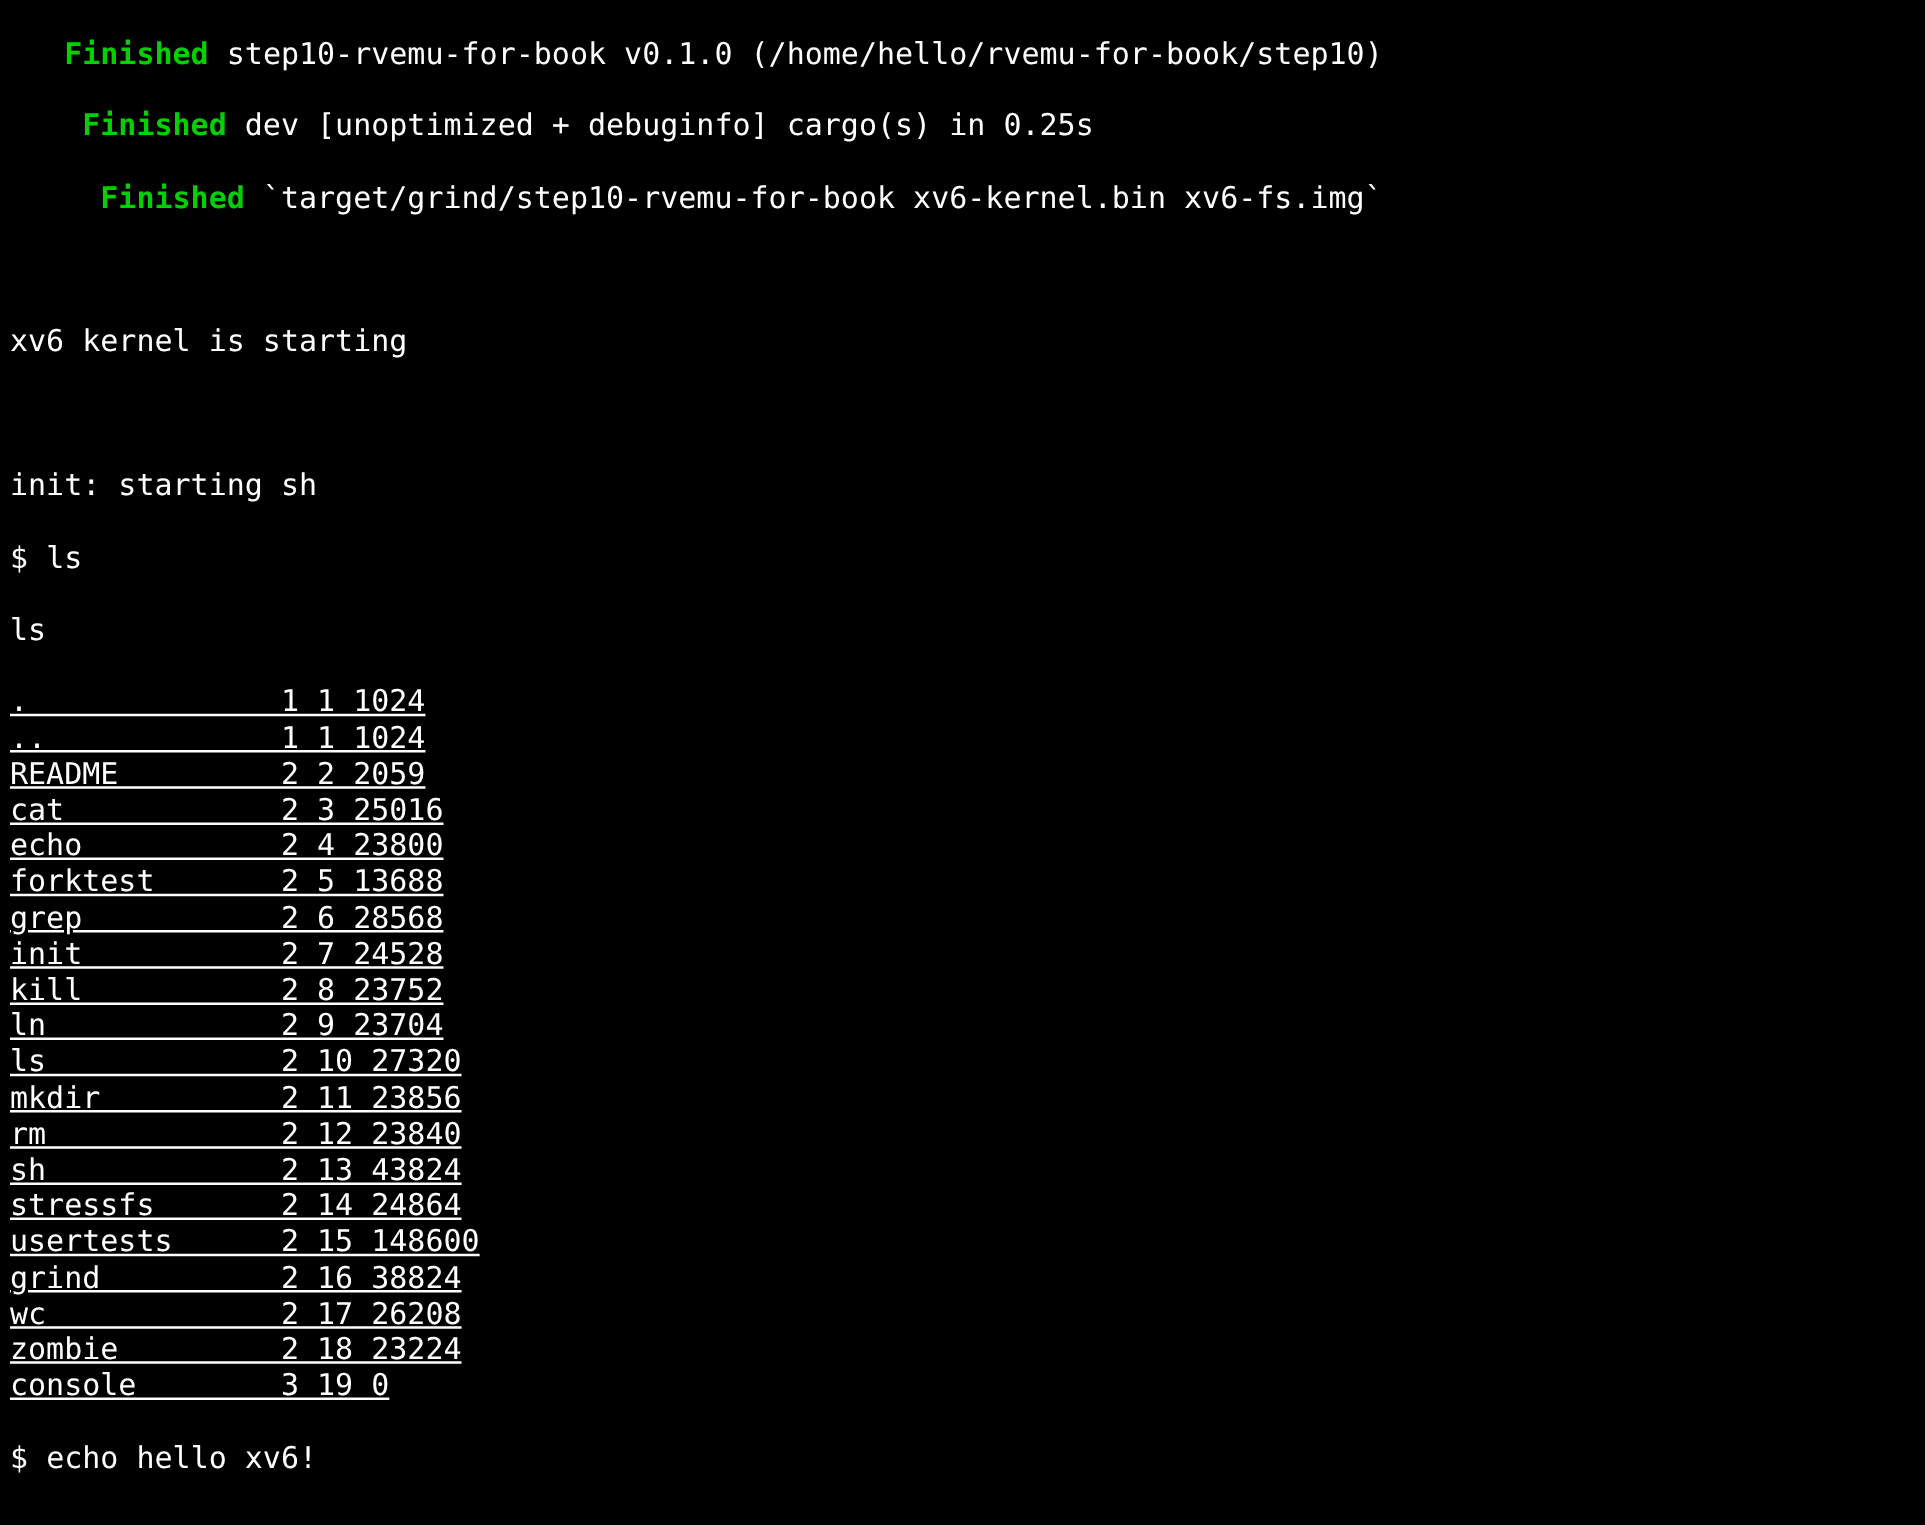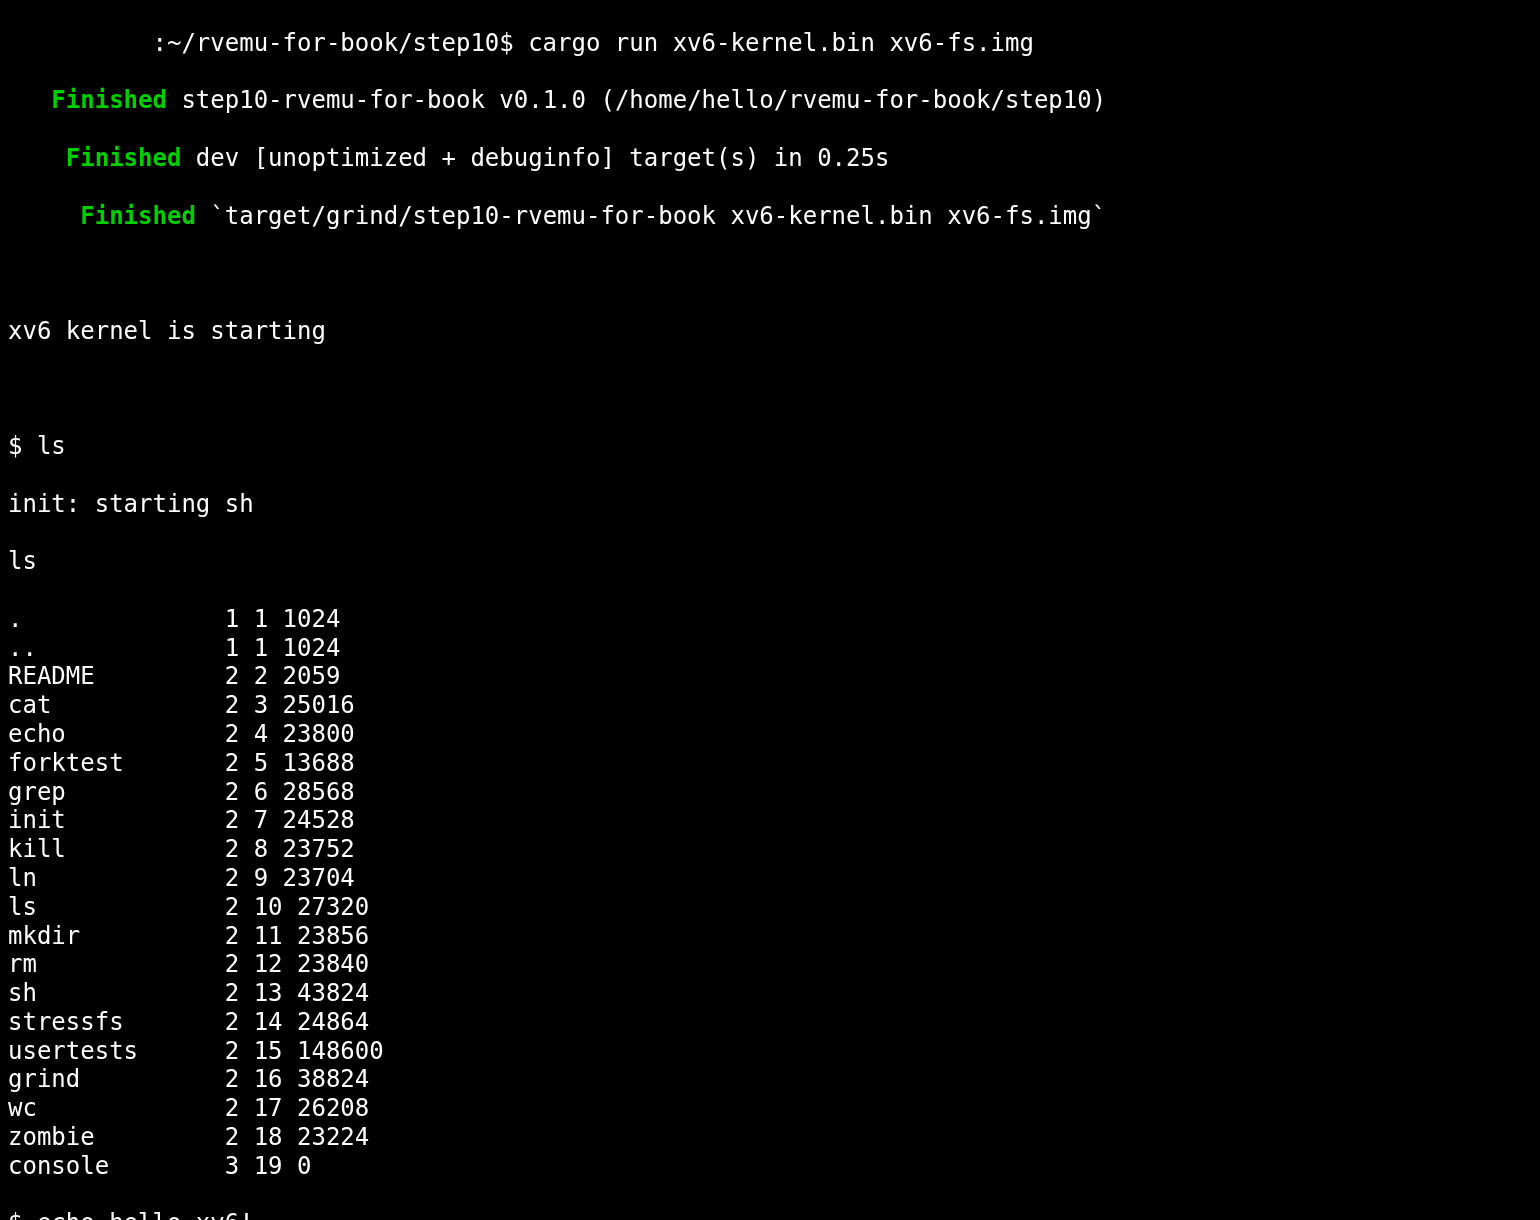--- a/index.html
+++ b/index.html
@@ -24,34 +24,34 @@
     }
     .green {
       color: #00d000;
       font-weight: bold;
     }
     .line {
       white-space: pre;
     }
     .file-row {
       white-space: pre;
+      text-decoration: underline;
     }
   </style>
 </head>
 <body>
 
 <div class="terminal">
-<div class="line"><span>          :~/rvemu-for-book/step10$ </span><span>cargo run xv6-kernel.bin xv6-fs.img</span></div>
 <div class="line"><span class="green">   Finished</span><span> step10-rvemu-for-book v0.1.0 (/home/hello/rvemu-for-book/step10)</span></div>
-<div class="line"><span class="green">    Finished</span><span> dev [unoptimized + debuginfo] target(s) in 0.25s</span></div>
+<div class="line"><span class="green">    Finished</span><span> dev [unoptimized + debuginfo] cargo(s) in 0.25s</span></div>
 <div class="line"><span class="green">     Finished</span><span> `target/grind/step10-rvemu-for-book xv6-kernel.bin xv6-fs.img`</span></div>
 <div class="line"> </div>
 <div class="line">xv6 kernel is starting</div>
 <div class="line"> </div>
+<div class="line">init: starting sh</div>
 <div class="line"><span>$ </span><span>ls</span></div>
-<div class="line">init: starting sh</div>
 <div class="line">ls</div>
 <div id="ls-rows"><div class="file-row">.              1 1 1024</div><div class="file-row">..             1 1 1024</div><div class="file-row">README         2 2 2059</div><div class="file-row">cat            2 3 25016</div><div class="file-row">echo           2 4 23800</div><div class="file-row">forktest       2 5 13688</div><div class="file-row">grep           2 6 28568</div><div class="file-row">init           2 7 24528</div><div class="file-row">kill           2 8 23752</div><div class="file-row">ln             2 9 23704</div><div class="file-row">ls             2 10 27320</div><div class="file-row">mkdir          2 11 23856</div><div class="file-row">rm             2 12 23840</div><div class="file-row">sh             2 13 43824</div><div class="file-row">stressfs       2 14 24864</div><div class="file-row">usertests      2 15 148600</div><div class="file-row">grind          2 16 38824</div><div class="file-row">wc             2 17 26208</div><div class="file-row">zombie         2 18 23224</div><div class="file-row">console        3 19 0</div></div>
 <div class="line"><span>$ </span><span>echo hello xv6!</span></div>
 
 
 
 </div>
 
 </body></html>

